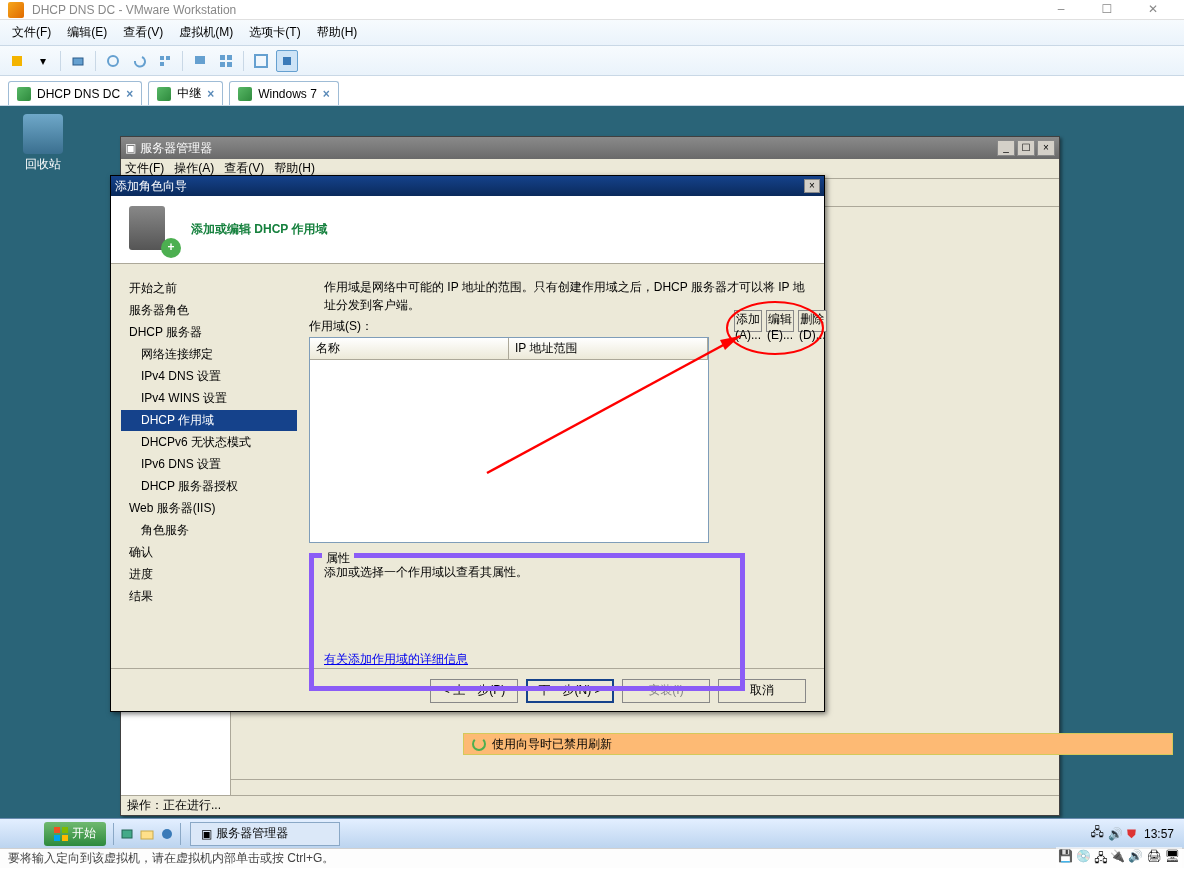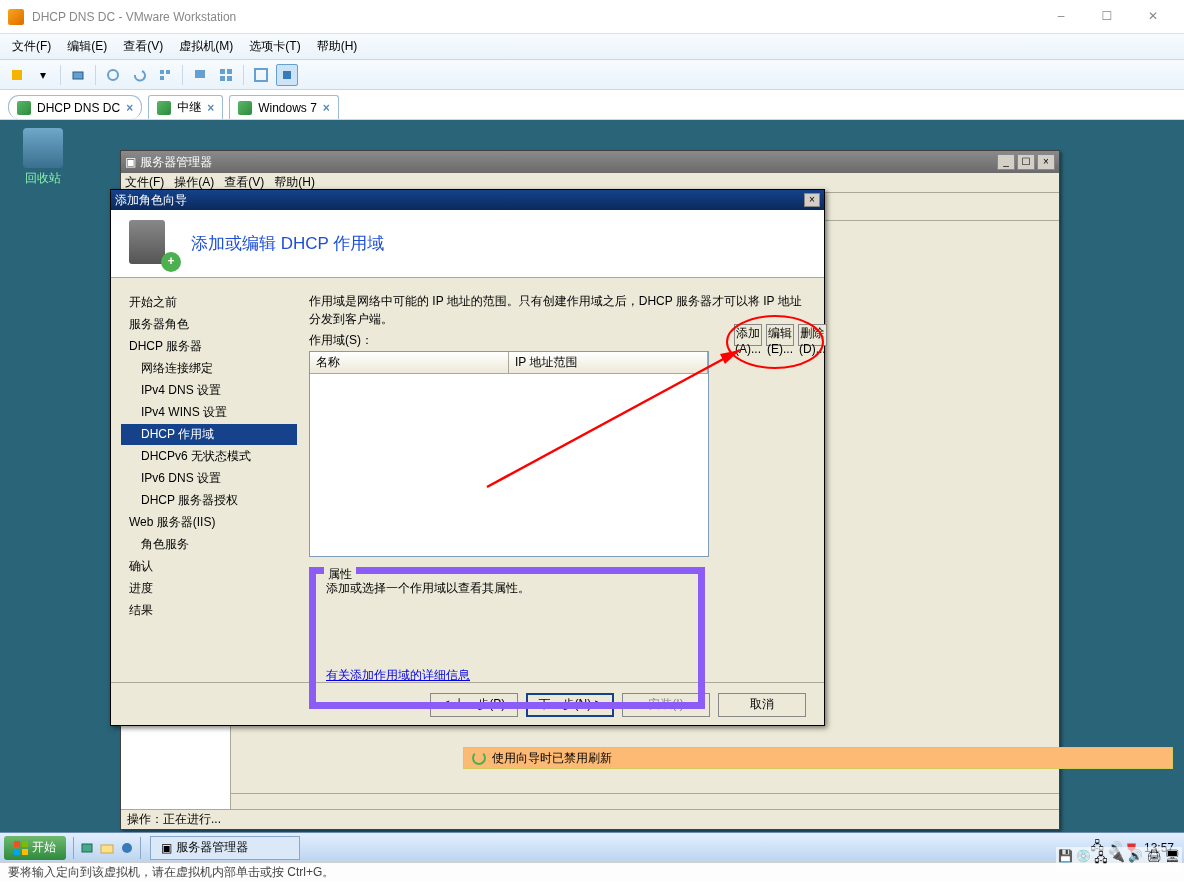--- a/index.html
+++ b/index.html
@@ -1,35 +1,35 @@
 <!DOCTYPE html>
 <html><head>
 <meta charset="utf-8">
 <style>
 * { box-sizing: border-box; margin: 0; padding: 0; font-family: "Microsoft YaHei", Tahoma, sans-serif; }
 body { width: 1184px; height: 893px; background: #fff; font-size: 12px; overflow: hidden; position: relative; }
 
 
-.vmware-titlebar { height: 34px; background: #fff; border-bottom: 1px solid #e0e0e0; display: flex; align-items: center; padding: 0 8px; }
+.vmware-titlebar { height: 20px; background: #fff; border-bottom: 1px solid #e0e0e0; display: flex; align-items: center; padding: 0 8px; }
 .vmware-titlebar .icon { width: 16px; height: 16px; background: linear-gradient(135deg,#f7a71b,#e06a00); border-radius: 2px; margin-right: 8px; }
 .vmware-titlebar .title { color: #888; flex: 1; }
 .vmware-titlebar .winbtn { width: 46px; height: 30px; text-align: center; line-height: 28px; color: #888; cursor: pointer; }
 .vmware-menu { height: 26px; background: linear-gradient(#f7fbfe,#eaf3fb); border-bottom: 1px solid #c9d8e6; display: flex; align-items: center; padding: 0 6px; gap: 4px; }
 .vmware-menu span { padding: 3px 6px; cursor: pointer; }
 .vmware-toolbar { height: 30px; background: linear-gradient(#f7fbfe,#eaf3fb); border-bottom: 1px solid #c9d8e6; display: flex; align-items: center; padding: 0 6px; gap: 4px; }
 .tb-btn { width: 22px; height: 22px; border: 1px solid transparent; border-radius: 2px; display: flex; align-items: center; justify-content: center; cursor: pointer; }
 .tb-sep { width: 1px; height: 20px; background: #c9d8e6; margin: 0 2px; }
 .vmware-tabs { height: 30px; background: #fff; border-bottom: 1px solid #c9d8e6; display: flex; align-items: flex-end; padding: 0 8px 0px; gap: 6px; }
 .vtab { height: 24px; padding: 0 8px; background: #fff; border: 1px solid #9fbcd6; border-bottom: none; border-radius: 3px 3px 0 0; display: flex; align-items: center; gap: 6px; cursor: pointer; }
 .vtab .x { color: #5a8ab8; font-weight: bold; }
 .vtab-icon { width:14px;height:14px;background:linear-gradient(135deg,#58b866,#2e8a3d);border-radius:2px;display:inline-block; }
 
 
 .vm-area { position: relative; height: 742px; background: #2a6478; }
-.desk-icon { position: absolute; top: 8px; left: 18px; text-align: center; color: #86efac; width: 50px; }
+.desk-icon { position: absolute; top: 8px; left: 18px; text-align: center; color: #ffffff; width: 50px; }
 .desk-icon .bin { width:40px;height:40px;margin:0 auto 2px;background:linear-gradient(#6fa8c9,#3a6f8f);border-radius:4px; }
 
 
 .server-mgr { position: absolute; left: 120px; top: 30px; width: 940px; height: 680px; background: #d4d0c8; border: 1px solid #404040; box-shadow: 2px 2px 3px rgba(0,0,0,.4); }
 .sm-title { height: 22px; background: linear-gradient(#8a8a8a,#6a6a6a); color: #fff; display: flex; align-items: center; padding: 0 4px; font-size: 12px; }
 .sm-title .t { flex: 1; padding-left: 4px; }
 .sm-title button.wb { width: 18px; height: 16px; margin-left: 2px; background: #d4d0c8; border: 1px solid #888; font-size: 10px; line-height: 12px; cursor: pointer; }
 .sm-menu { height: 20px; background: #ece9d8; display: flex; align-items: center; padding: 0 4px; gap: 10px; border-bottom:1px solid #aca899;}
 .sm-toolbar { height: 28px; background: #ece9d8; display: flex; align-items: center; padding: 0 4px; gap: 4px; border-bottom:1px solid #aca899;}
 .sm-body { display: flex; height: 588px; }
@@ -42,54 +42,54 @@
 
 
 .wizard { position: absolute; left: 110px; top: 69px; width: 715px; height: 537px; background: #ece9d8; border: 1px solid #000; box-shadow: 2px 2px 5px rgba(0,0,0,.5); z-index: 10; }
 .wiz-title { height: 20px; background: linear-gradient(#15428b,#0a2a5c); color: #fff; display: flex; align-items: center; padding: 0 4px; }
 .wiz-title .t { flex:1; }
 .wiz-title .x { width:16px;height:14px;background:#d4d0c8;color:#000;text-align:center;font-size:10px;line-height:12px;border:1px solid #888;cursor:pointer; }
 .wiz-header { height: 68px; background: #fff; border-bottom: 1px solid #aca899; display: flex; align-items: center; padding: 0 18px; gap: 14px; }
 .wiz-header .bigicon { width:48px;height:48px; position:relative; }
 .wiz-header .bigicon .srv{width:36px;height:44px;background:linear-gradient(#888,#555);border-radius:3px;position:absolute;}
 .wiz-header .bigicon .plus{position:absolute;right:-4px;bottom:-4px;width:20px;height:20px;border-radius:50%;background:#4caf50;color:#fff;text-align:center;line-height:18px;font-weight:bold;}
-.wiz-header h2 { font-size: 17px; font-weight: normal; color: #1d4ed8; }
+.wiz-header h2 { font-size: 12px; font-weight: bold; color: #15803d; }
 .wiz-body { display: flex; height: 404px; }
 .wiz-nav { width: 190px; padding: 14px 4px 0 10px; }
 .wiz-nav div { padding: 2px 8px; margin-bottom: 1px; cursor: pointer; }
 .wiz-nav .lvl1 { padding-left: 20px; }
 .wiz-nav .sel { background: #15428b; color: #fff; }
 .wiz-main { flex: 1; padding: 14px 18px 0 8px; position: relative; }
-.desc { line-height: 1.5; margin-bottom: 4px; }
+.desc { line-height: 1.5; margin-bottom: 4px; margin-left: 15px; }
 .lbl { margin-bottom: 2px; }
 .scope-table { border: 1px solid #7f9db9; background: #fff; height: 206px; width: 400px; }
 .scope-table .hdr { display:flex; background: linear-gradient(#fff,#ece9d8); border-bottom:1px solid #aca899; }
 .scope-table .hdr div { padding: 2px 6px; border-right:1px solid #aca899; }
 .side-btns { position:absolute; right:18px; top:46px; display:flex; flex-direction:row; gap:4px; width:72px; }
 .side-btns button { height:22px; font-size:12px; background:#ece9d8; border:1px solid #888; cursor:pointer; }
 .side-btns button:disabled { color:#000000; }
-.prop-group { border:7px solid #8b5cf6; margin-top:10px; padding:6px 10px 18px; width:396px; position:relative; }
+.prop-group { border:5px solid #8b5cf6; margin-top:10px; padding:6px 10px 18px; width:436px; position:relative; }
 .prop-group .legend { position:absolute; top:-8px; left:8px; background:#ece9d8; padding:0 4px; }
 .link { color:#0000ee; text-decoration:underline; cursor:pointer; margin-top:20px; display:inline-block; }
 .wiz-footer { height: 44px; border-top: 1px solid #aca899; display:flex; align-items:center; justify-content:flex-end; padding:8px 18px; gap:8px; }
 .wiz-footer button { width:88px; height:24px; font-size:12px; background:#ece9d8; border:1px solid #888; cursor:pointer; }
 .wiz-footer button:disabled { color:#888; }
 
 
 .anno { position:absolute; pointer-events:none; z-index:20; }
 
 
 .refresh-bar { position:absolute; left:232px; bottom:40px; height:22px; background:#fdba74; border:1px solid #d4c95a; display:flex; align-items:center; padding:0 8px; gap:6px; width:710px; }
 .refresh-bar .ric { width:14px;height:14px;border:2px solid #4caf50;border-radius:50%;border-top-color:transparent; }
 
 
 .sm-hscroll { position:absolute; left:0; right:0; bottom:0; height:16px; background:#ece9d8; border-top:1px solid #aca899; }
 
 
-.guest-taskbar { position:absolute; left:0; right:0; bottom:0; height:30px; background: linear-gradient(#e3efff,#bcd4ef); border-top:1px solid #6a8cb0; display:flex; align-items:center; }
+.guest-taskbar { position:absolute; left:0; right:0; bottom:0; height:30px; background: linear-gradient(#e3efff,#bcd4ef); border-top:1px solid #6a8cb0; display:flex; align-items:center;padding-left:40px; }
 .guest-taskbar .start { height:24px; padding:0 10px; background:linear-gradient(#6fb96f,#2e8a3d); color:#fff; border-radius:3px; margin:0 4px; display:flex; align-items:center; gap:4px; cursor:pointer;}
 .ql-sep{width:1px;height:22px;background:#8aa8c6;margin:0 3px;}
 .ql-btn{width:20px;height:20px;display:flex;align-items:center;justify-content:center;cursor:pointer;}
 .taskbtn { height:24px; padding:0 10px; background:#dbe8f8; border:1px solid #8aa8c6; margin-left:6px; display:flex; align-items:center; gap:4px; cursor:pointer; min-width:150px;}
 .tray { margin-left:auto; display:flex; align-items:center; gap:4px; padding:0 6px; }
 .tray .clk { padding:0 4px; }
 
 
 .host-hint { height:20px; background:#fdfdfd; border-top:1px solid #d0d0d0; padding:2px 8px; color:#444; display:flex; align-items:center;}
 .host-tray { position:absolute; right:2px; bottom:21px; display:flex; gap:3px; background:rgba(255,255,255,.6); padding:2px; }
@@ -166,21 +166,21 @@
       </svg>
     </div>
   <div class="tb-btn" style="background:#cde3f6;border-color:#65a0d0;">
       <svg width="14" height="14">
         <rect x="3" y="3" width="8" height="8" fill="#3a7ab8"></rect>
       </svg>
     </div>
 </div>
 
 <div class="vmware-tabs">
-  <div class="vtab" style="background:#fff;border-radius:11px;">
+  <div class="vtab" style="background:#fff;">
     <span class="vtab-icon"></span>
     <span>DHCP DNS DC</span>
     <span class="x">×</span>
   </div>
   <div class="vtab">
     <span class="vtab-icon"></span>
     <span>中继</span>
     <span class="x">×</span>
   </div>
   <div class="vtab">

